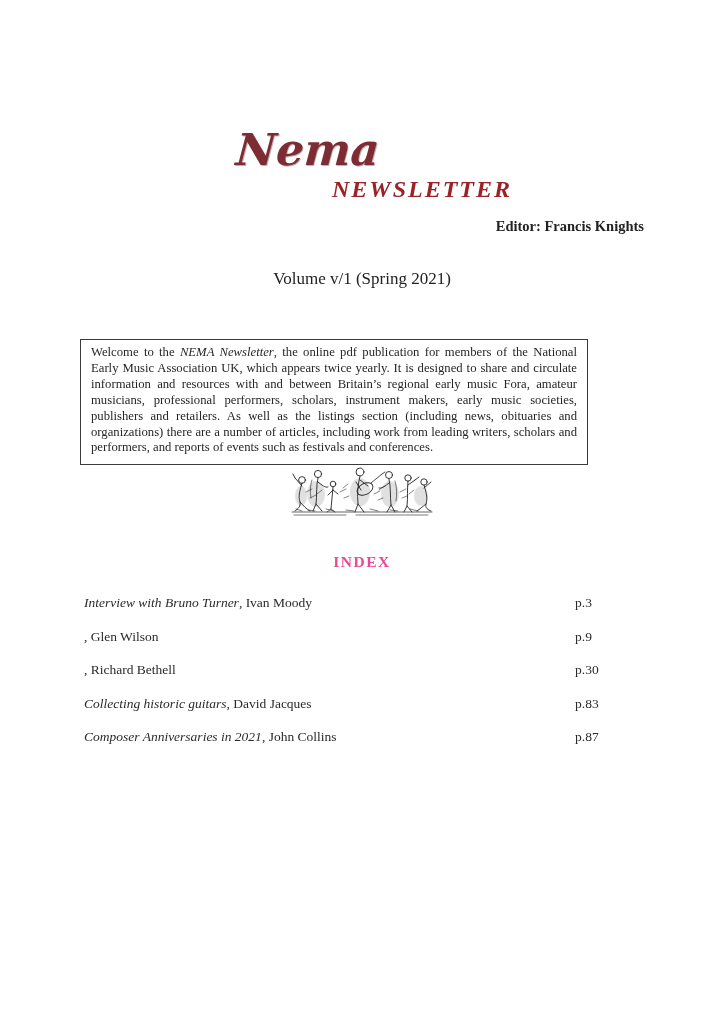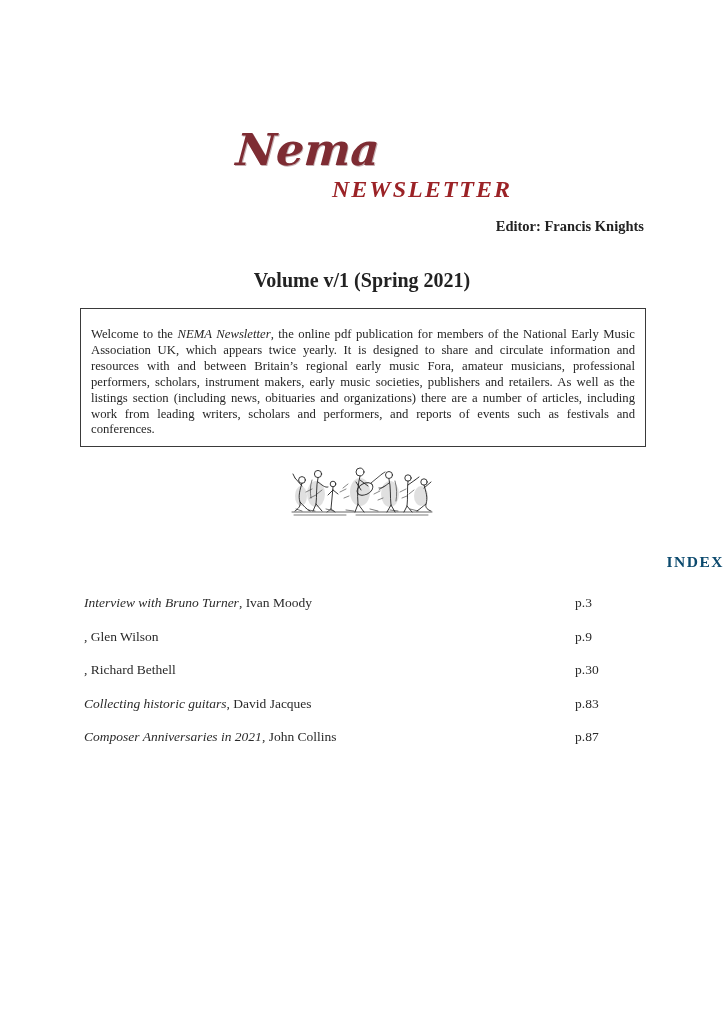--- a/index.html
+++ b/index.html
@@ -31,44 +31,44 @@
 
   .editor-line {
     position: absolute; right: 80px; top: 218px;
     font-weight: bold; font-size: 14.5px;
     color: #222;
   }
 
   .volume-line {
     position: absolute; left: 0; top: 269px; width: 100%;
     text-align: center;
-    font-weight: bold; font-size: 20px;
+    font-weight: normal; font-size: 17px;
     color: #222;
   }
 
   .welcome-box {
-    position: absolute; left: 80px; top: 308px; width: 566px;
+    position: absolute; left: 80px; top: 339px; width: 508px;
     border: 1px solid #3a3a3a;
-    padding: 18px 10px 8px 10px;
+    padding: 5px 10px 8px 10px;
     font-size: 12.7px; line-height: 15.9px;
     text-align: justify;
     color: #262626;
   }
   .welcome-box .it { font-style: italic; }
 
   .engraving {
     position: absolute; left: 50%; top: 462px;
     transform: translateX(-50%);
   }
 
   .index-heading {
     position: absolute; left: 0; top: 553px; width: 100%;
-    text-align: right;
+    text-align: center;
     font-weight: bold; font-size: 15.5px; letter-spacing: 1.5px;
-    color: #0c4a6e;
+    color: #ec4899;
   }
 
   .index-list {
     position: absolute; left: 84px; top: 594px; width: 561px;
   }
   .index-row {
     display: flex; align-items: flex-end;
     line-height: 17px;
     margin-bottom: 16.5px;
     font-size: 13.5px;

